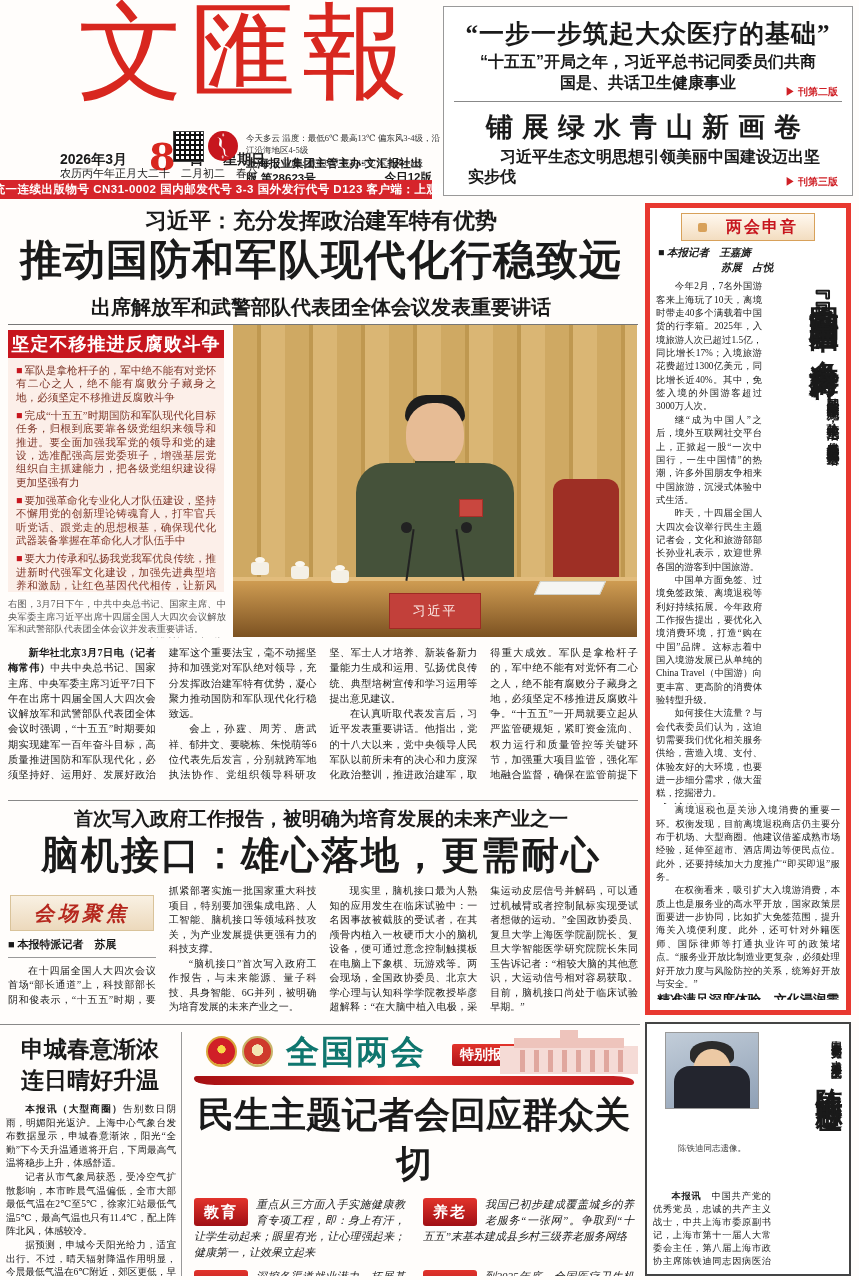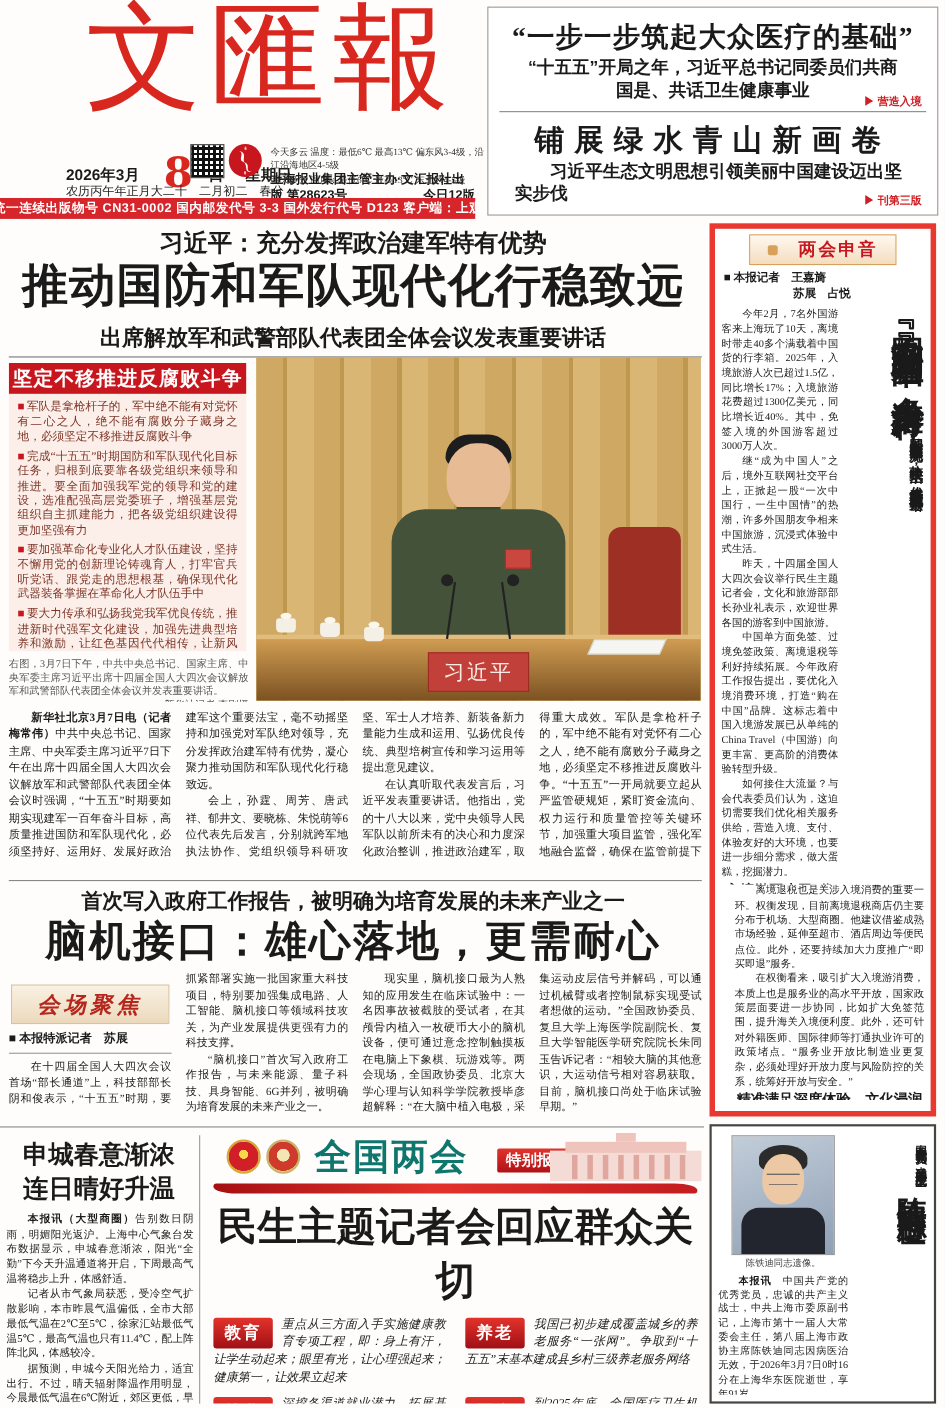--- a/index.html
+++ b/index.html
@@ -68,21 +68,21 @@
   .fig-head{position:absolute;bottom:170px;left:50%;transform:translateX(-50%);width:58px;height:64px;
       background:#e7bc95;border-radius:46% 46% 44% 44%;}
   .fig-hair{position:absolute;bottom:214px;left:50%;transform:translateX(-50%);width:60px;height:28px;
       background:#1d1d1d;border-radius:30px 30px 10px 10px;}
   .fig-badge{position:absolute;bottom:120px;left:50%;transform:translateX(24px);width:22px;height:16px;
       background:#c9473f;border:1px solid #a82f28;}
   .mic-stem{position:absolute;bottom:56px;width:2px;height:52px;background:#222;}
   .mic-head{position:absolute;width:11px;height:11px;border-radius:50%;background:#222;}
   .nameplate{position:absolute;bottom:8px;left:50%;transform:translateX(-50%);width:90px;height:34px;
       background:#c2403a;color:#fcebe7;display:flex;align-items:center;justify-content:center;
-      font-size:19px;letter-spacing:2px;border:1px solid #9e2a24;}
+      font-size:13px;letter-spacing:2px;border:1px solid #9e2a24;}
   .cup{position:absolute;width:18px;height:13px;background:#f4f0e6;border-radius:3px 3px 4px 4px;}
   .cup::after{content:"";position:absolute;left:4px;top:-5px;width:10px;height:6px;border-radius:50%;background:#faf7ef;}
   .papers{position:absolute;right:34px;bottom:42px;width:64px;height:12px;background:#f5f5f2;
       transform:skewX(-24deg);border:1px solid #cfcfc6;}
   .chair{position:absolute;bottom:54px;right:18px;width:66px;height:104px;background:#9e2f25;border-radius:12px 12px 0 0;}
 
   
   .lead-caption{left:8px;top:598px;width:218px;height:40px;font-size:9.3px;line-height:1.35;color:#555;
       text-align:justify;overflow:hidden;}
   .lead-credit{display:block;text-align:right;color:#333;}
@@ -134,36 +134,36 @@
       font-style:normal;font-weight:bold;font-family:"Liberation Sans",sans-serif;font-size:15px;
       padding:3px 10px;border-radius:3px;letter-spacing:2px;}
 
   
   .shenyin{left:645px;top:203px;width:206px;height:812px;border:5px solid #e8382f;background:#fff;
       box-sizing:border-box;overflow:hidden;padding:5px 6px;}
   .shenyin-badge{width:132px;height:26px;margin:0 auto 5px;display:flex;align-items:center;justify-content:center;gap:19px;
       background:linear-gradient(#fff8ef,#f3ddc0);border:1px solid #d8a15a;color:#c7161e;
       font-weight:900;font-size:16px;letter-spacing:2px;}
   .gold-dot{width:9px;height:9px;background:#d8a15a;border-radius:2px;}
-  .shenyin-byline{font-size:10.5px;font-weight:bold;line-height:1.4;margin:0 2px 5px;}
+  .shenyin-byline{font-size:10.5px;font-weight:bold;line-height:1.4;margin:0 2px 5px;font-style:italic;}
   .shenyin-flex{display:flex;height:524px;overflow:hidden;}
   .shenyin-text{flex:1;font-size:9.4px;line-height:1.42;text-align:justify;overflow:hidden;padding-right:4px;}
   .shenyin-text p{margin:0;text-indent:2em;}
   .shenyin-vert{width:74px;writing-mode:vertical-rl;display:flex;}
   .vert-big{font-size:30px;font-weight:900;line-height:1.05;letter-spacing:2px;}
   .vert-deck{font-size:12.5px;font-weight:bold;line-height:1.2;margin-top:40px;letter-spacing:1px;
       font-family:"Liberation Sans",sans-serif;}
-  .shenyin-wide{font-size:9.4px;line-height:1.42;text-align:justify;overflow:hidden;height:196px;margin-left:12px;}
+  .shenyin-wide{font-size:9.4px;line-height:1.42;text-align:justify;overflow:hidden;height:196px;}
   .shenyin-wide p{margin:0;text-indent:2em;}
   .subhead-w{text-align:center;font-weight:900;font-size:13px;font-family:"Liberation Sans",sans-serif;margin:5px 0 4px;text-indent:0 !important;}
 
   
   .obit{left:645px;top:1022px;width:206px;height:254px;border:2px solid #444;background:#fff;
       box-sizing:border-box;overflow:hidden;display:flex;padding:6px;}
-  .obit-left{width:118px;display:flex;flex-direction:column;}
+  .obit-left{width:118px;display:flex;flex-direction:column;gap:32px;}
   .obit-photo{width:92px;height:112px;margin:2px auto 2px;position:relative;border:1px solid #999;
       background:linear-gradient(160deg,#c2cdd9,#8fa0b5);overflow:hidden;}
   .obit-hair{position:absolute;top:8px;left:50%;transform:translateX(-50%);width:44px;height:24px;background:#2b2b2b;border-radius:50% 50% 30% 30%;}
   .obit-head{position:absolute;top:16px;left:50%;transform:translateX(-50%);width:38px;height:46px;background:#ecc9a4;border-radius:48% 48% 44% 44%;}
   .obit-glasses{position:absolute;top:34px;left:50%;transform:translateX(-50%);width:30px;height:8px;
       border-top:1px solid #555;box-shadow:0 3px 0 -2px #555;}
   .obit-torso{position:absolute;bottom:0;left:50%;transform:translateX(-50%);width:76px;height:42px;background:#23252e;border-radius:16px 16px 0 0;}
   .obit-cap{font-size:8.5px;text-align:center;color:#444;margin-bottom:3px;}
   .obit-body{font-size:9.2px;line-height:1.4;text-align:justify;overflow:hidden;}
   .obit-body p{margin:0;text-indent:2em;}
@@ -197,21 +197,21 @@
   <div class="abs publine">
     <span>上海报业集团主管主办·文汇报社出版</span>
     <span>第28623号</span>
   </div>
   <div class="abs pages-today">今日12版</div>
   <div class="abs pubbar">国内统一连续出版物号 CN31-0002 国内邮发代号 3-3 国外发行代号 D123 客户端：上观新闻</div>
 
   <div class="abs digest">
     <div class="digest-t1">“一步一步筑起大众医疗的基础”</div>
     <div class="digest-s1">“十五五”开局之年，习近平总书记同委员们共商国是、共话卫生健康事业</div>
-    <span class="pageref pr1">▶ 营造入境</span>
+    <span class="pageref pr1">▶ 刊第二版</span>
     <hr class="digest-rule">
     <div class="digest-t2">铺展绿水青山新画卷</div>
     <div class="digest-s2">习近平生态文明思想引领美丽中国建设迈出坚实步伐</div>
     <span class="pageref pr2">▶ 刊第三版</span>
   </div>
 
   <div class="abs lead-kicker">习近平：充分发挥政治建军特有优势</div>
   <div class="abs lead-headline">推动国防和军队现代化行稳致远</div>
   <div class="abs lead-deck">出席解放军和武警部队代表团全体会议发表重要讲话</div>
   <div class="abs lead-rule"></div>

